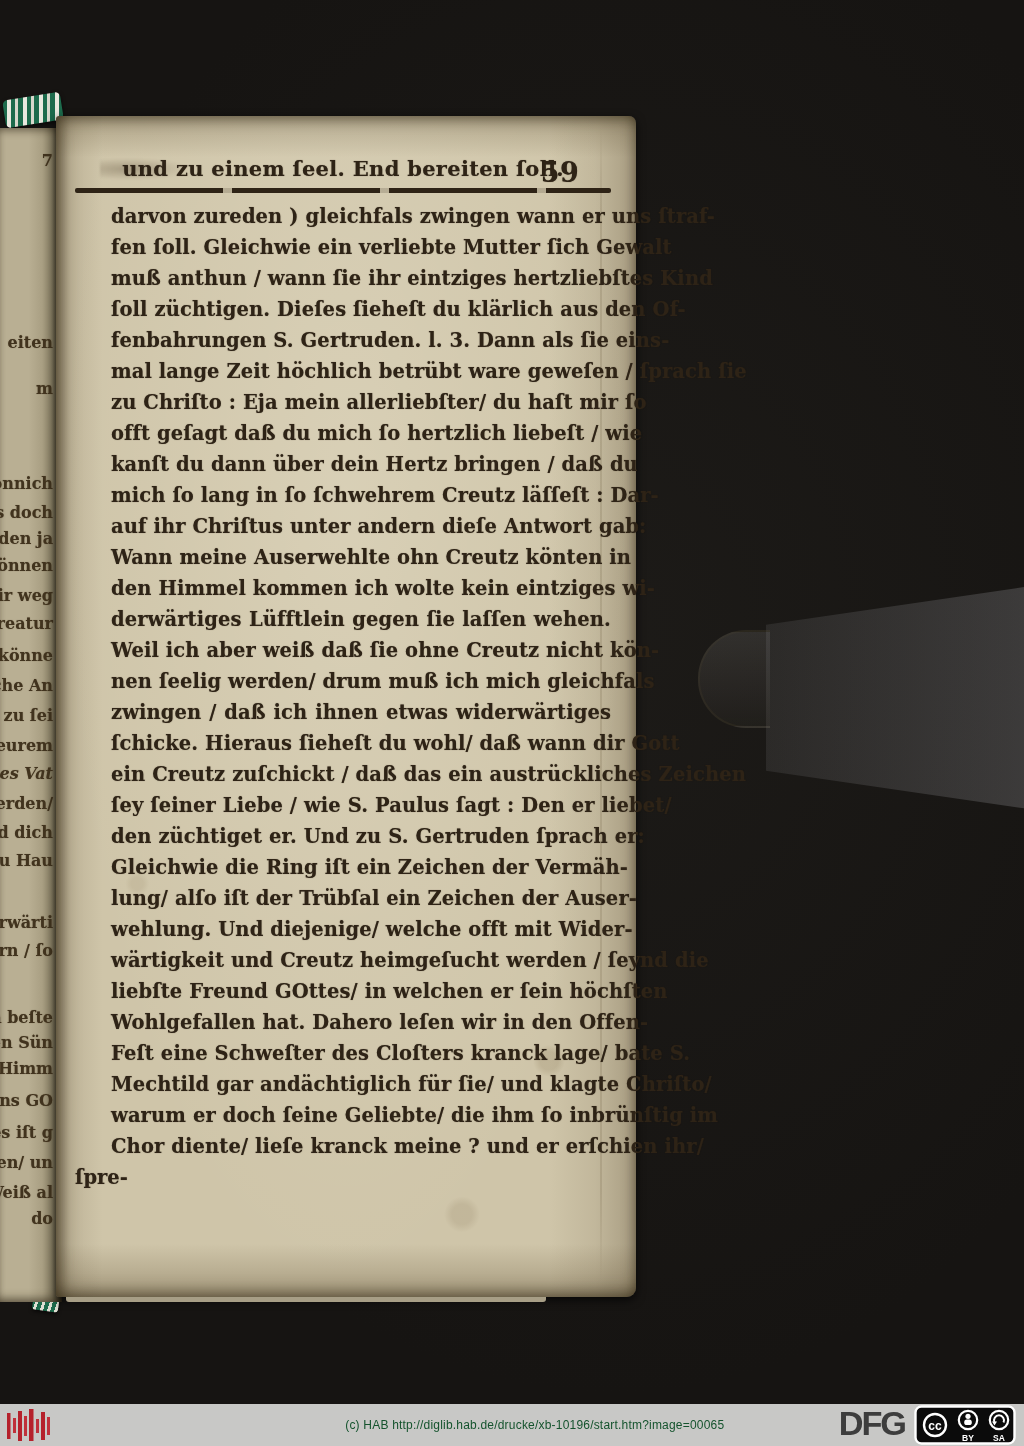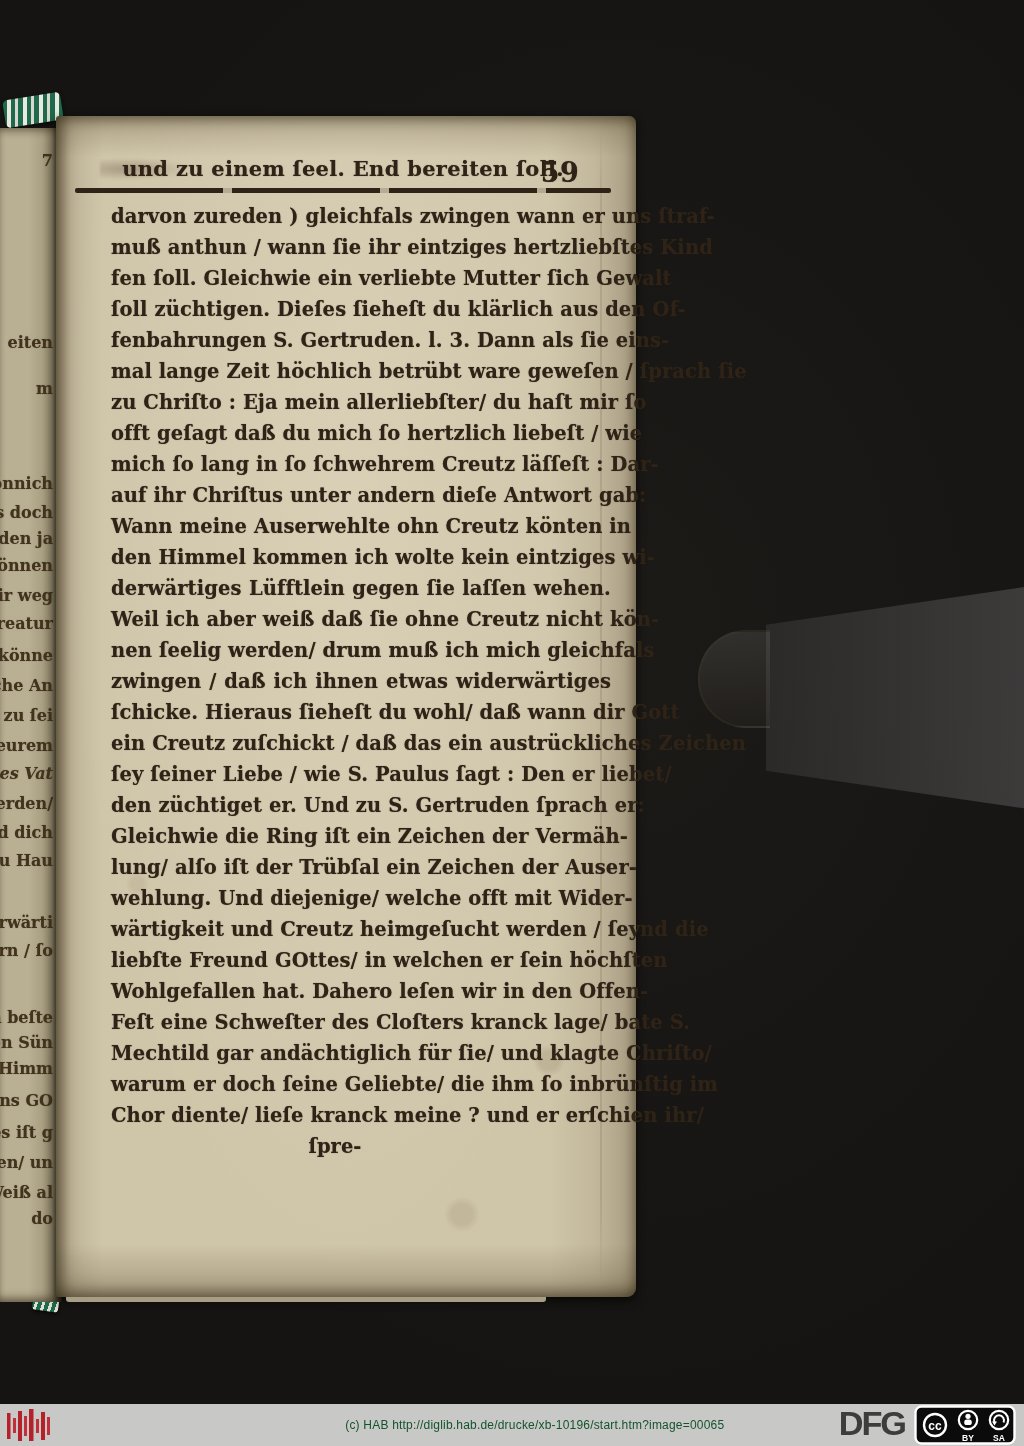--- a/index.html
+++ b/index.html
@@ -57,21 +57,21 @@
     font-family:"DejaVu Serif",serif;font-weight:700;}
   .header{position:relative;text-align:center;font-size:21px;letter-spacing:.3px;
     text-shadow:0 0 1px rgba(46,35,22,0.55);}
   .pagenum{position:absolute;right:32px;top:1px;font-size:27px;}
   .rule{margin-top:7px;height:4.5px;border-radius:2px;
     background:repeating-linear-gradient(90deg,#2e2316 0 148px,rgba(46,35,22,0.18) 148px 157px);}
   .lines{margin-top:8px;}
   .line{font-size:19.5px;line-height:31px;height:31px;overflow:visible;
     text-align:justify;text-align-last:justify;letter-spacing:.1px;
     text-shadow:0 0 1px rgba(46,35,22,0.5);white-space:nowrap;margin-left:36px;}
-  .catchword{font-size:19.5px;line-height:31px;text-align:center;padding-right:16px;
+  .catchword{font-size:19.5px;line-height:31px;text-align:left;padding-right:16px;
     text-shadow:0 0 1px rgba(46,35,22,0.5);}
   
   .header-ghost{position:absolute;left:44px;top:42px;width:90px;height:22px;
     background:radial-gradient(ellipse at 30% 50%, rgba(60,45,25,0.28), rgba(60,45,25,0) 70%);
     filter:blur(1px);}
   
   .press-tab{position:absolute;left:698px;top:630px;width:70px;height:94px;z-index:4;
     border:2px solid rgba(80,68,45,0.22);border-right:none;border-radius:48px 0 0 48px;
     background:linear-gradient(180deg,rgba(255,255,255,0.10),rgba(110,100,80,0.08));}
   .press-beam{position:absolute;left:766px;top:0;width:258px;height:1446px;z-index:1;
@@ -129,27 +129,28 @@
   <div class="page">
     <div class="header-ghost"></div>
     <div class="text-block">
       <div class="header">
         <span>und zu einem ſeel. End bereiten ſoll.</span>
         <span class="pagenum">59</span>
       </div>
       <div class="rule"></div>
       <div class="lines">
           <div class="line">darvon zureden ) gleichfals zwingen wann er uns ſtraf-</div>
+          <div class="line">fen ſoll.  Gleichwie ein verliebte Mutter ſich Gewalt</div>
           <div class="line">muß anthun / wann ſie ihr eintziges hertzliebſtes Kind</div>
-          <div class="line">fen ſoll.  Gleichwie ein verliebte Mutter ſich Gewalt</div>
           <div class="line">ſoll züchtigen.  Dieſes ſieheſt du klärlich aus den Of-</div>
           <div class="line">fenbahrungen S. Gertruden. l. 3.  Dann als ſie eins-</div>
           <div class="line">mal lange Zeit höchlich betrübt ware geweſen / ſprach ſie</div>
           <div class="line">zu Chriſto :  Eja mein allerliebſter/ du haſt mir ſo</div>
           <div class="line">offt geſagt daß du mich ſo hertzlich liebeſt / wie</div>
+          <div class="line">kanſt du dann über dein Hertz bringen / daß du</div>
           <div class="line">mich ſo lang in ſo ſchwehrem Creutz läſſeſt :  Dar-</div>
           <div class="line">auf ihr Chriſtus unter andern dieſe Antwort gab:</div>
           <div class="line">Wann meine Auserwehlte ohn Creutz könten in</div>
           <div class="line">den Himmel kommen ich wolte kein eintziges wi-</div>
           <div class="line">derwärtiges Lüfftlein gegen ſie laſſen wehen.</div>
           <div class="line">Weil ich aber weiß daß ſie ohne Creutz nicht kön-</div>
           <div class="line">nen ſeelig werden/ drum muß ich mich gleichfals</div>
           <div class="line">zwingen / daß ich ihnen etwas widerwärtiges</div>
           <div class="line">ſchicke.  Hieraus ſieheſt du wohl/ daß wann dir Gott</div>
           <div class="line">ein Creutz zuſchickt / daß das ein austrückliches Zeichen</div>

